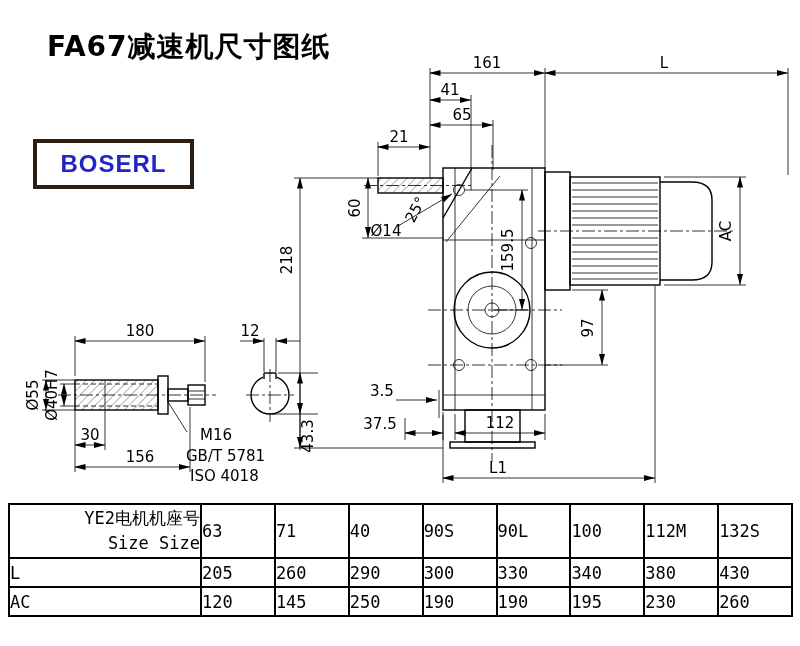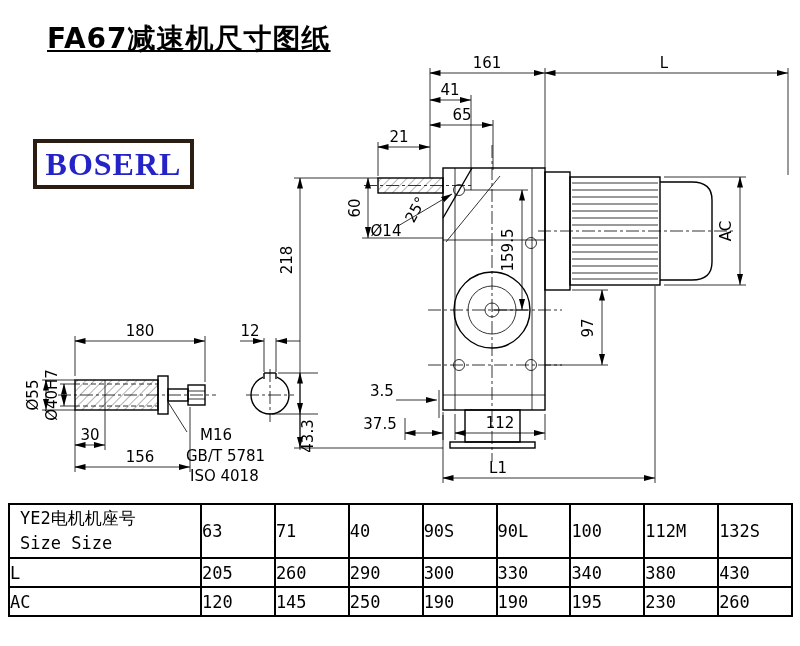--- a/index.html
+++ b/index.html
@@ -1,28 +1,28 @@
 <!DOCTYPE html>
 <html><head>
 <meta charset="utf-8">
 <style>
   html,body{margin:0;padding:0;background:#fff;}
   body{width:800px;height:646px;position:relative;font-family:"DejaVu Sans",sans-serif;color:#000;overflow:hidden;}
-  .title{position:absolute;left:47px;top:20px;font-size:28px;font-weight:bold;letter-spacing:1px;margin:0;text-decoration:underline;}
+  .title{position:absolute;left:47px;top:28px;font-size:28px;font-weight:bold;letter-spacing:1px;margin:0;}
   .logo{position:absolute;left:33px;top:139px;width:153px;height:42px;border:4px solid #2b1d12;display:flex;align-items:center;justify-content:center;background:#fff;}
-  .logo span{font-family:Liberation Serif, serif;font-size:32px;font-weight:bold;color:#2323c8;letter-spacing:1px;line-height:1;}
+  .logo span{font-family:Liberation Sans, sans-serif;font-size:24px;font-weight:bold;color:#2323c8;letter-spacing:1px;line-height:1;}
   svg.draw{position:absolute;left:0;top:50px;}
   svg.draw text{font-family:"DejaVu Sans",sans-serif;font-size:15px;fill:#000;}
   .ol{stroke:#000;stroke-width:1.4;fill:none;}
   .thin{stroke:#000;stroke-width:0.8;fill:none;}
   .cl{stroke:#000;stroke-width:0.8;fill:none;stroke-dasharray:13 3 3 3;}
   .hid{stroke:#000;stroke-width:0.8;fill:none;stroke-dasharray:5 3;}
   table.spec{position:absolute;left:8px;top:503px;width:785px;border-collapse:collapse;table-layout:fixed;font-family:"DejaVu Sans Mono",monospace;font-size:17px;}
   table.spec td{border:2px solid #000;text-align:left;padding:0;height:27px;}
-  table.spec td.hdr{text-align:left;padding-left:10px;line-height:1.45;}
+  table.spec td.hdr{text-align:right;padding-left:10px;line-height:1.45;}
 </style>
 </head>
 <body>
 
 <h1 class="title">FA67减速机尺寸图纸</h1>
 
 <div class="logo">
   <span>BOSERL</span>
 </div>
 

